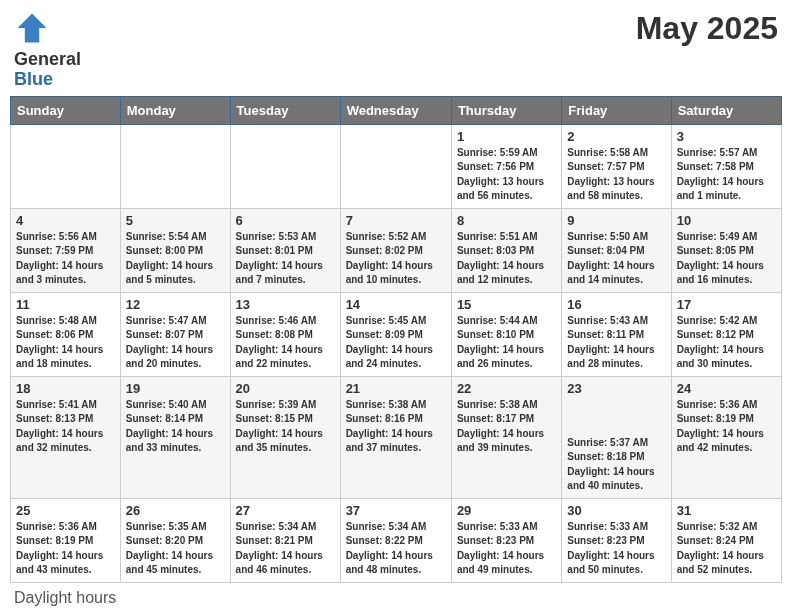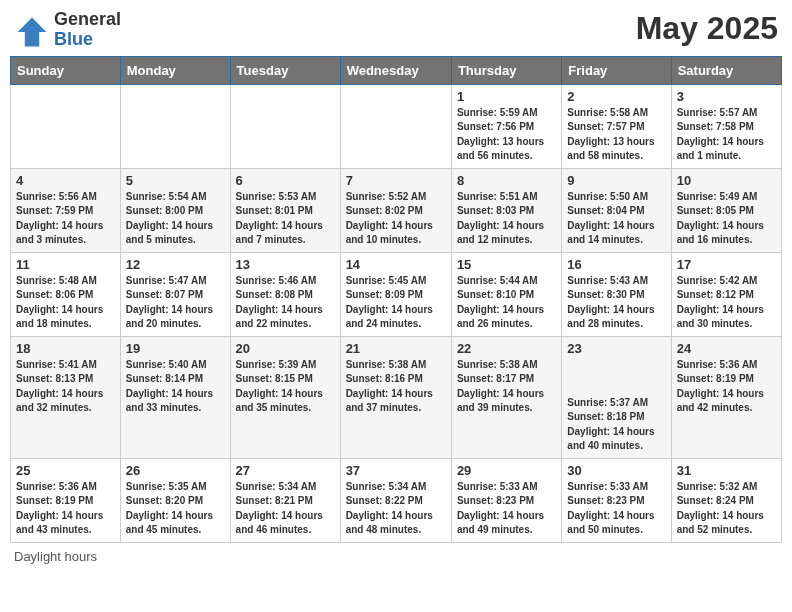--- a/index.html
+++ b/index.html
@@ -12,22 +12,23 @@
     }
     .header {
       display: flex;
       justify-content: space-between;
       align-items: flex-start;
       margin-bottom: 6px;
       padding: 0 4px;
     }
     .logo {
       display: flex;
-      align-items: flex-end;
+      align-items: flex-start;
       gap: 4px;
+      flex-direction: column;
     }
     .logo-text {
       font-size: 18px;
       font-weight: bold;
       line-height: 1.1;
     }
     .logo-text .general { color: #333; }
     .logo-text .blue { color: #2b6cb0; }
     .logo-icon {
       width: 36px;
@@ -79,21 +80,21 @@
       font-size: 10px;
       color: #333;
       line-height: 1.45;
       font-weight: bold;
     }
     .empty-cell {
       background: #fff !important;
     }
     .footer-note {
       margin-top: 6px;
-      font-size: 13px;
+      font-size: 16px;
       color: #555;
       padding-left: 4px;
     }
   </style>
 </head>
 <body>
 
 <div class="header">
   <div class="logo">
     <svg class="logo-icon" viewBox="0 0 40 40">
@@ -232,21 +233,21 @@
         <td>
           <div class="day-number">15</div>
           <div class="day-info" style="white-space: pre-line;">Sunrise: 5:44 AM
 Sunset: 8:10 PM
 Daylight: 14 hours
 and 26 minutes.</div>
         </td>
         <td>
           <div class="day-number">16</div>
           <div class="day-info" style="white-space: pre-line;">Sunrise: 5:43 AM
-Sunset: 8:30 PM
+Sunset: 8:11 PM
 Daylight: 14 hours
 and 28 minutes.</div>
         </td>
         <td>
           <div class="day-number">17</div>
           <div class="day-info" style="white-space: pre-line;">Sunrise: 5:42 AM
 Sunset: 8:12 PM
 Daylight: 14 hours
 and 30 minutes.</div>
         </td>

